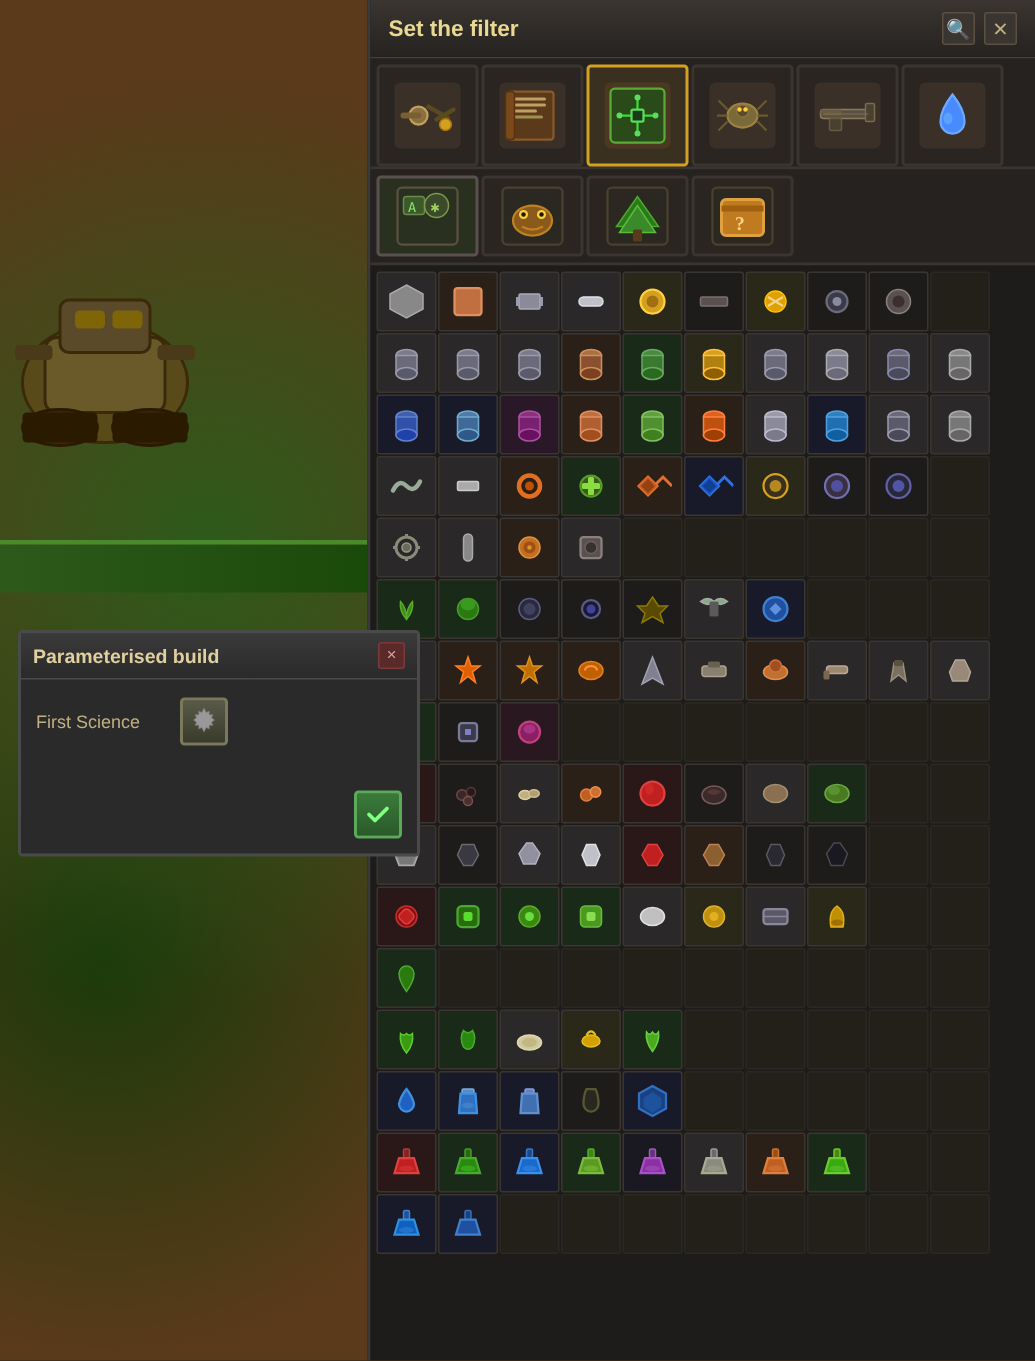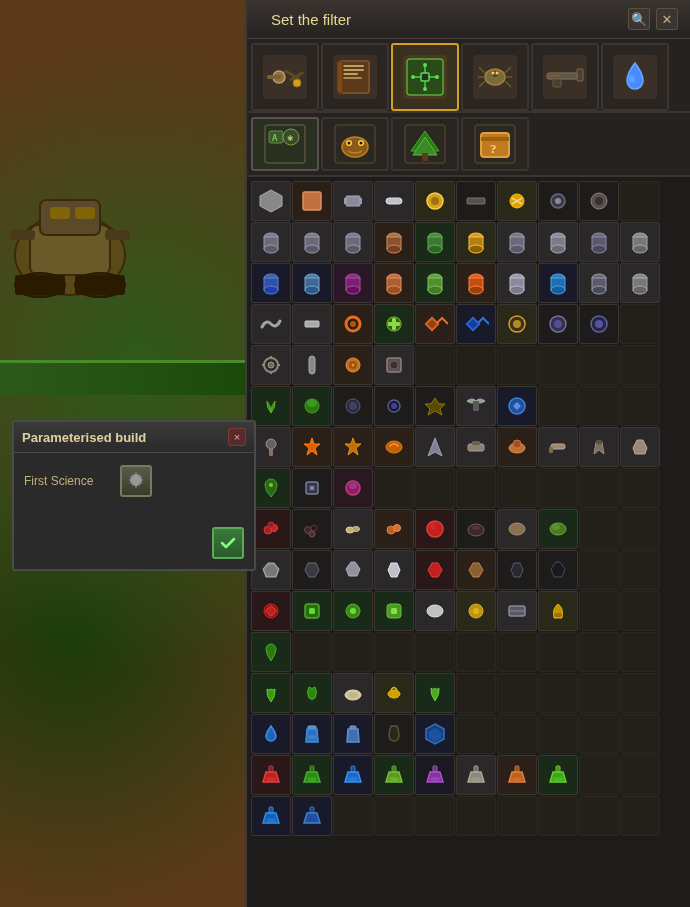--- a/index.html
+++ b/index.html
@@ -23,21 +23,21 @@
         radial-gradient(ellipse at 20% 40%, #2d5a1b 0%, transparent 40%),
         radial-gradient(ellipse at 10% 70%, #1a3a0a 0%, transparent 30%),
         #5a3a1a;
     }
 
     
     .param-dialog {
       position: absolute;
       left: 12px;
       top: 420px;
-      width: 244px;
+      width: 268px;
       background: #2a2a2a;
       border: 2px solid #4a4a4a;
       border-radius: 3px;
       z-index: 10;
     }
     .param-dialog-title {
       background: linear-gradient(180deg, #3a3a3a, #2a2a2a);
       padding: 6px 8px;
       display: flex;
       justify-content: space-between;
@@ -134,22 +134,21 @@
       padding: 8px 12px;
       display: flex;
       justify-content: space-between;
       align-items: center;
       border-bottom: 1px solid #4a4040;
       flex-shrink: 0;
     }
     .filter-title {
       color: #e8d890;
       font-size: 15px;
-      font-weight: normal;
-      margin-left: 12px;
+      font-weight: bold;
     }
     .filter-title-icons {
       display: flex;
       gap: 6px;
     }
     .filter-title-icon-btn {
       width: 22px;
       height: 22px;
       background: #3a3530;
       border: 1px solid #5a5040;

